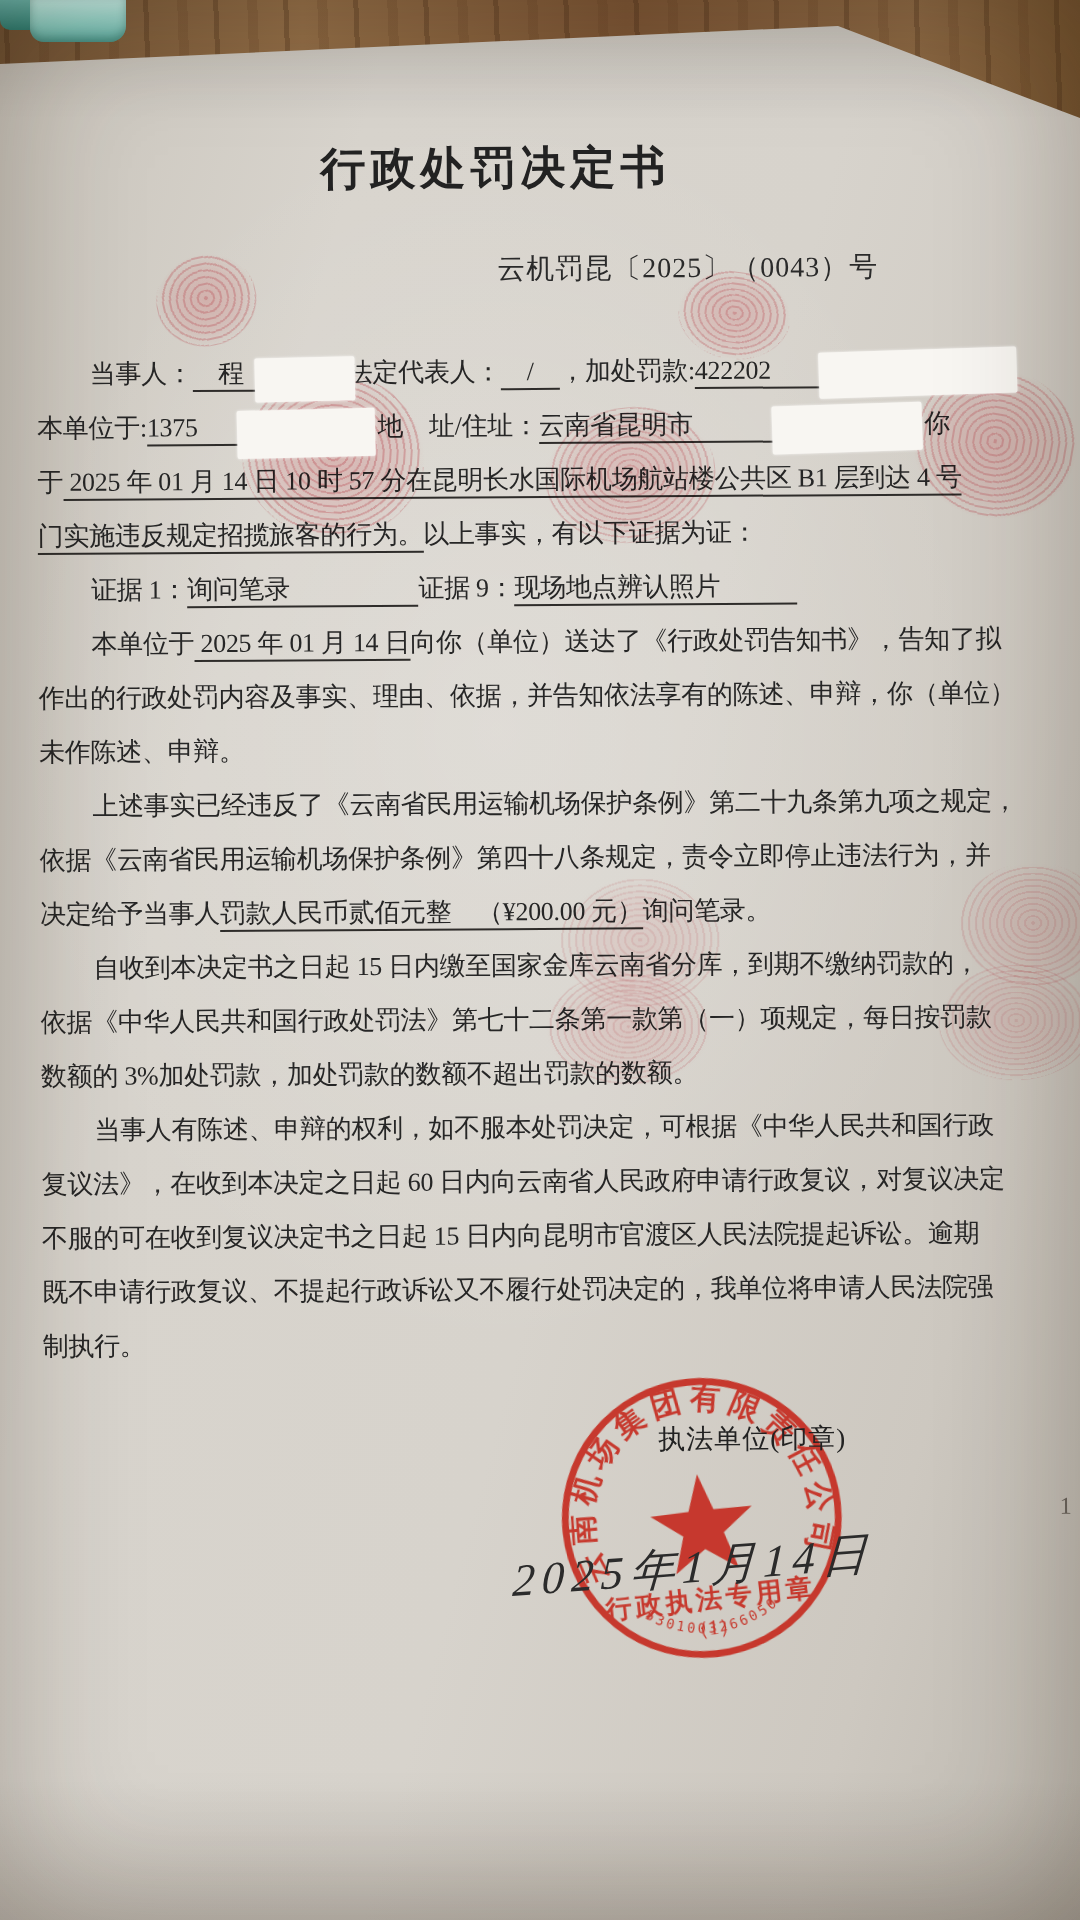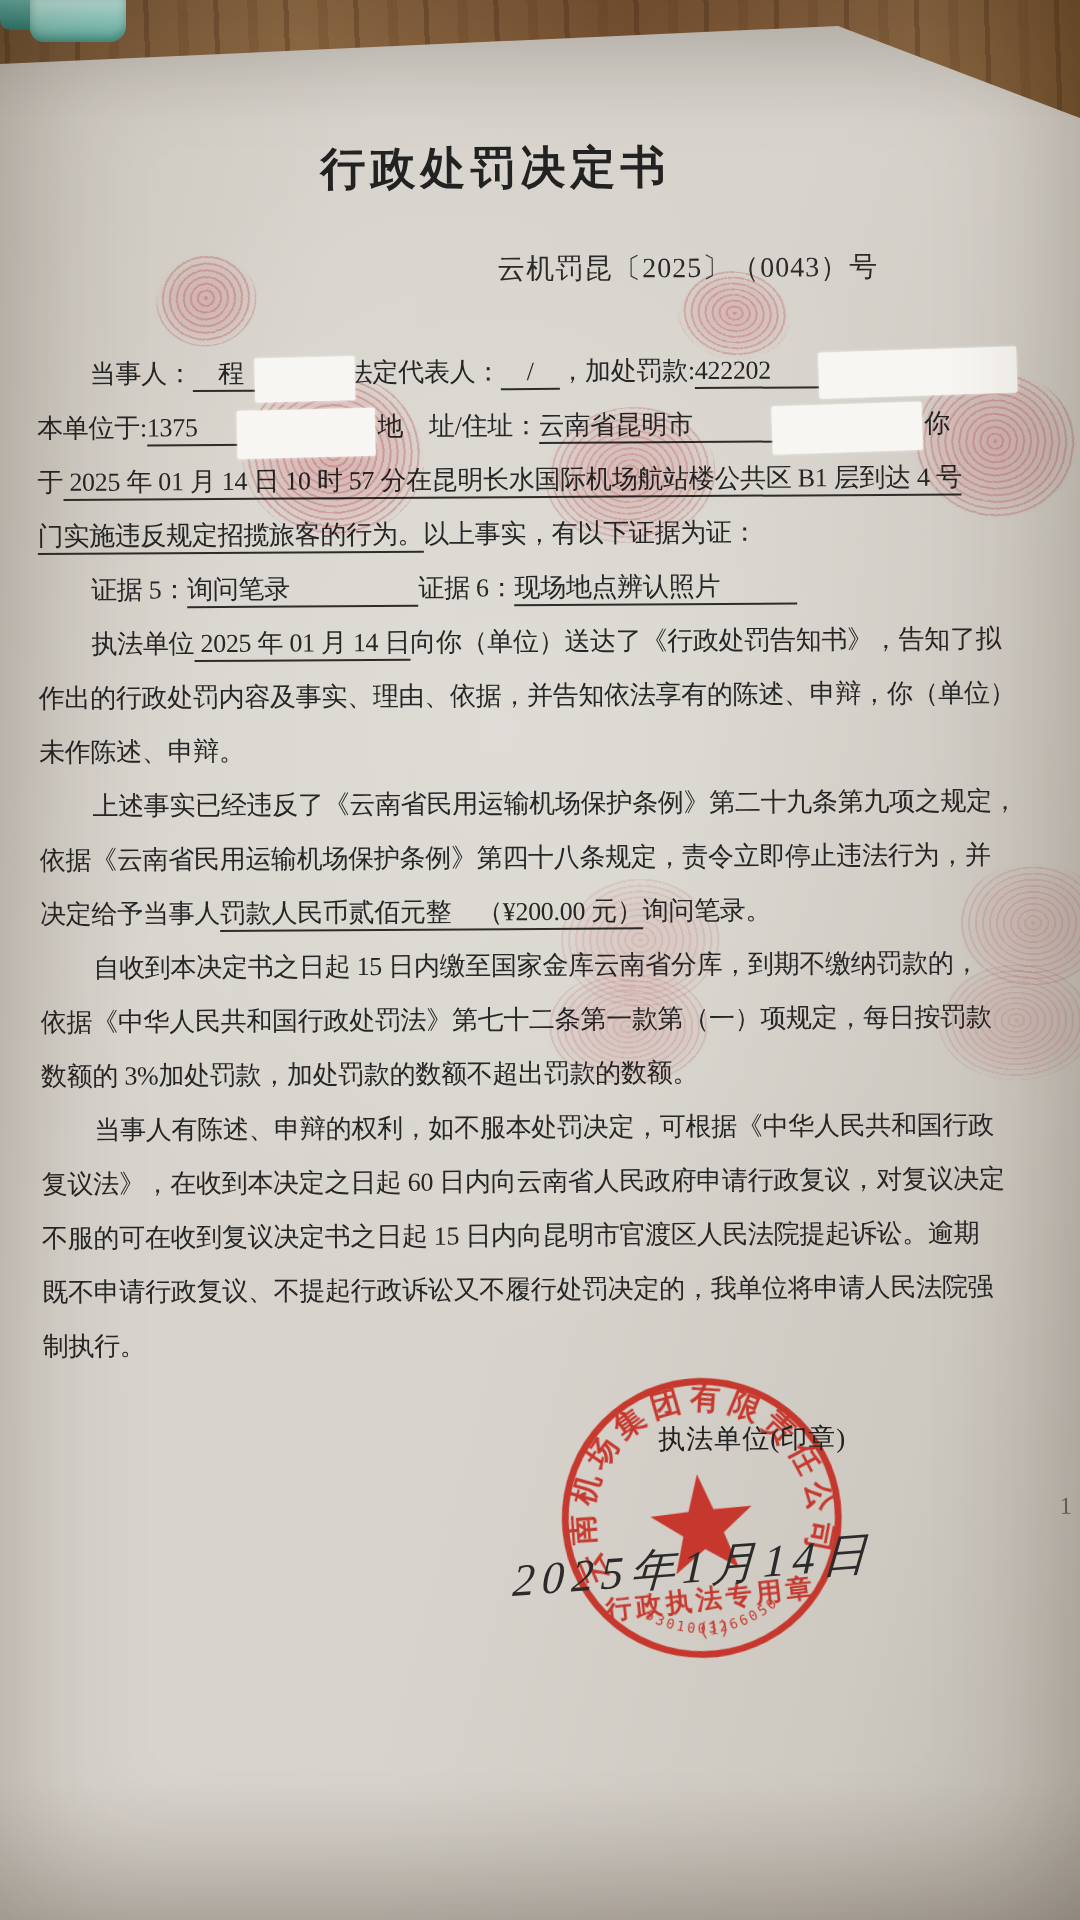--- a/index.html
+++ b/index.html
@@ -83,22 +83,22 @@
 <div class="sheet-content">
 
   <div class="doc-title">行政处罚决定书</div>
   <div class="doc-number">云机罚昆〔2025〕（0043）号</div>
 
   <div class="doc-body" id="doc-body">
       <div class="line indent"><span>当事人：</span><span class="u">　程　　　</span><span>，法定代表人：</span><span class="u">　/　</span><span>，加处罚款:</span><span class="u">422202　　　　　　　</span></div>
       <div class="line"><span>本单位于:</span><span class="u">1375　　　　　　</span><span>，地　址/住址：</span><span class="u">云南省昆明市　　　　　　</span><span>经查，你</span></div>
       <div class="line"><span>于</span><span class="u"> 2025 年 01 月 14 日 10 时 57 分在昆明长水国际机场航站楼公共区 B1 层到达 4 号</span></div>
       <div class="line"><span class="u">门实施违反规定招揽旅客的行为。</span><span>以上事实，有以下证据为证：</span></div>
-      <div class="line indent"><span>证据 5：</span><span class="u">询问笔录　　　　　</span><span>证据 6：</span><span class="u">现场地点辨认照片　　　</span></div>
-      <div class="line indent"><span>执法单位</span><span class="u"> 2025 年 01 月 14 日</span><span>向你（单位）送达了《行政处罚告知书》，告知了拟</span></div>
+      <div class="line indent"><span>证据 1：</span><span class="u">询问笔录　　　　　</span><span>证据 9：</span><span class="u">现场地点辨认照片　　　</span></div>
+      <div class="line indent"><span>本单位于</span><span class="u"> 2025 年 01 月 14 日</span><span>向你（单位）送达了《行政处罚告知书》，告知了拟</span></div>
       <div class="line"><span>作出的行政处罚内容及事实、理由、依据，并告知依法享有的陈述、申辩，你（单位）</span></div>
       <div class="line"><span>未作陈述、申辩。</span></div>
       <div class="line indent"><span>上述事实已经违反了《云南省民用运输机场保护条例》第二十九条第九项之规定，</span></div>
       <div class="line"><span>依据《云南省民用运输机场保护条例》第四十八条规定，责令立即停止违法行为，并</span></div>
       <div class="line"><span>决定给予当事人</span><span class="u">罚款人民币贰佰元整　（¥200.00 元）</span><span>询问笔录。</span></div>
       <div class="line indent"><span>自收到本决定书之日起 15 日内缴至国家金库云南省分库，到期不缴纳罚款的，</span></div>
       <div class="line"><span>依据《中华人民共和国行政处罚法》第七十二条第一款第（一）项规定，每日按罚款</span></div>
       <div class="line"><span>数额的 3%加处罚款，加处罚款的数额不超出罚款的数额。</span></div>
       <div class="line indent"><span>当事人有陈述、申辩的权利，如不服本处罚决定，可根据《中华人民共和国行政</span></div>
       <div class="line"><span>复议法》，在收到本决定之日起 60 日内向云南省人民政府申请行政复议，对复议决定</span></div>

